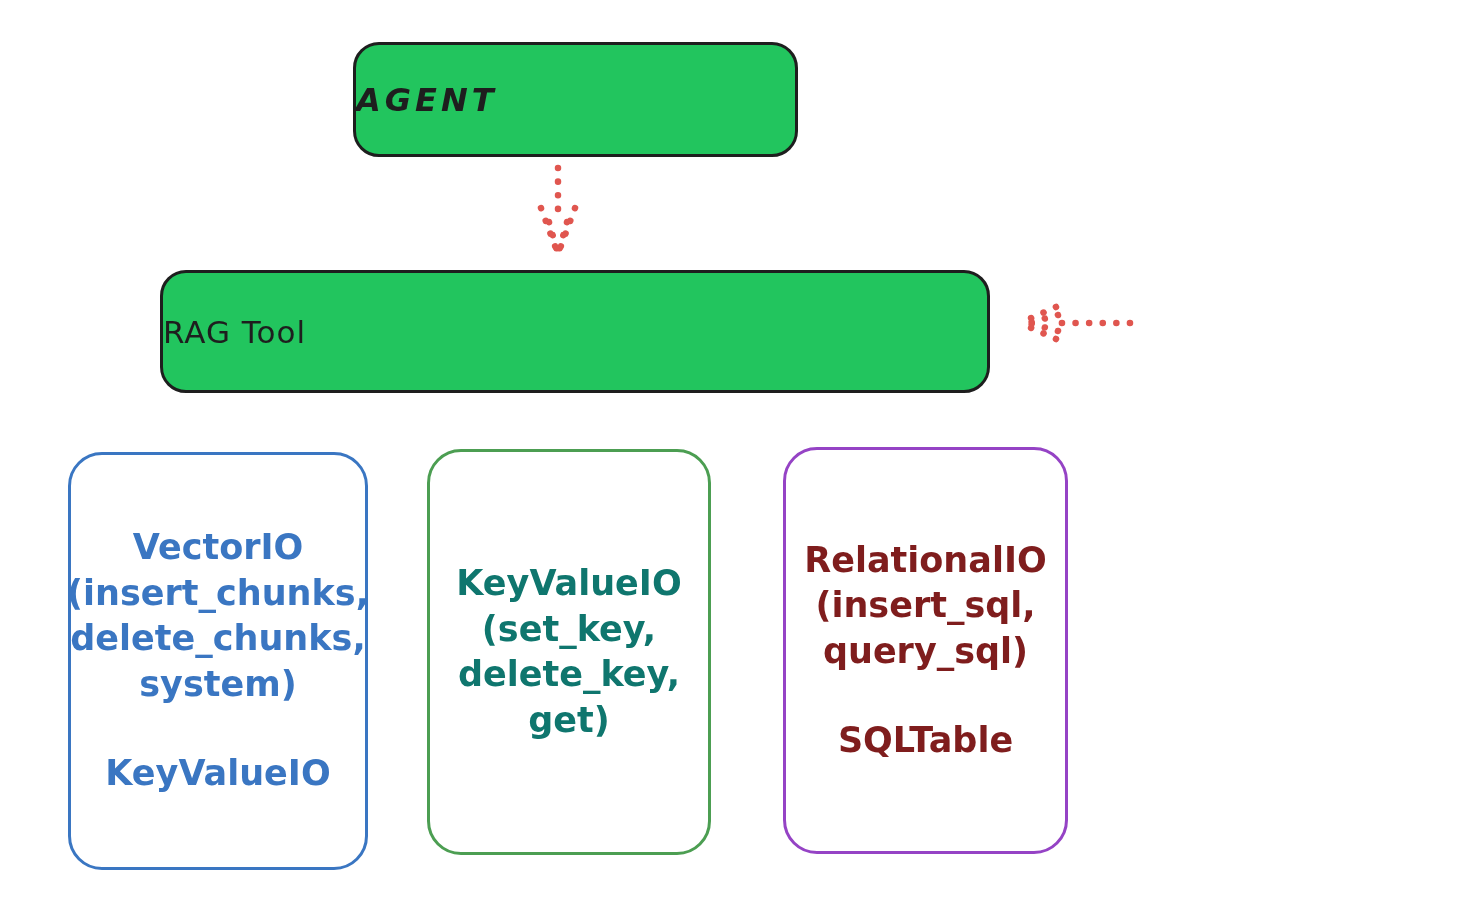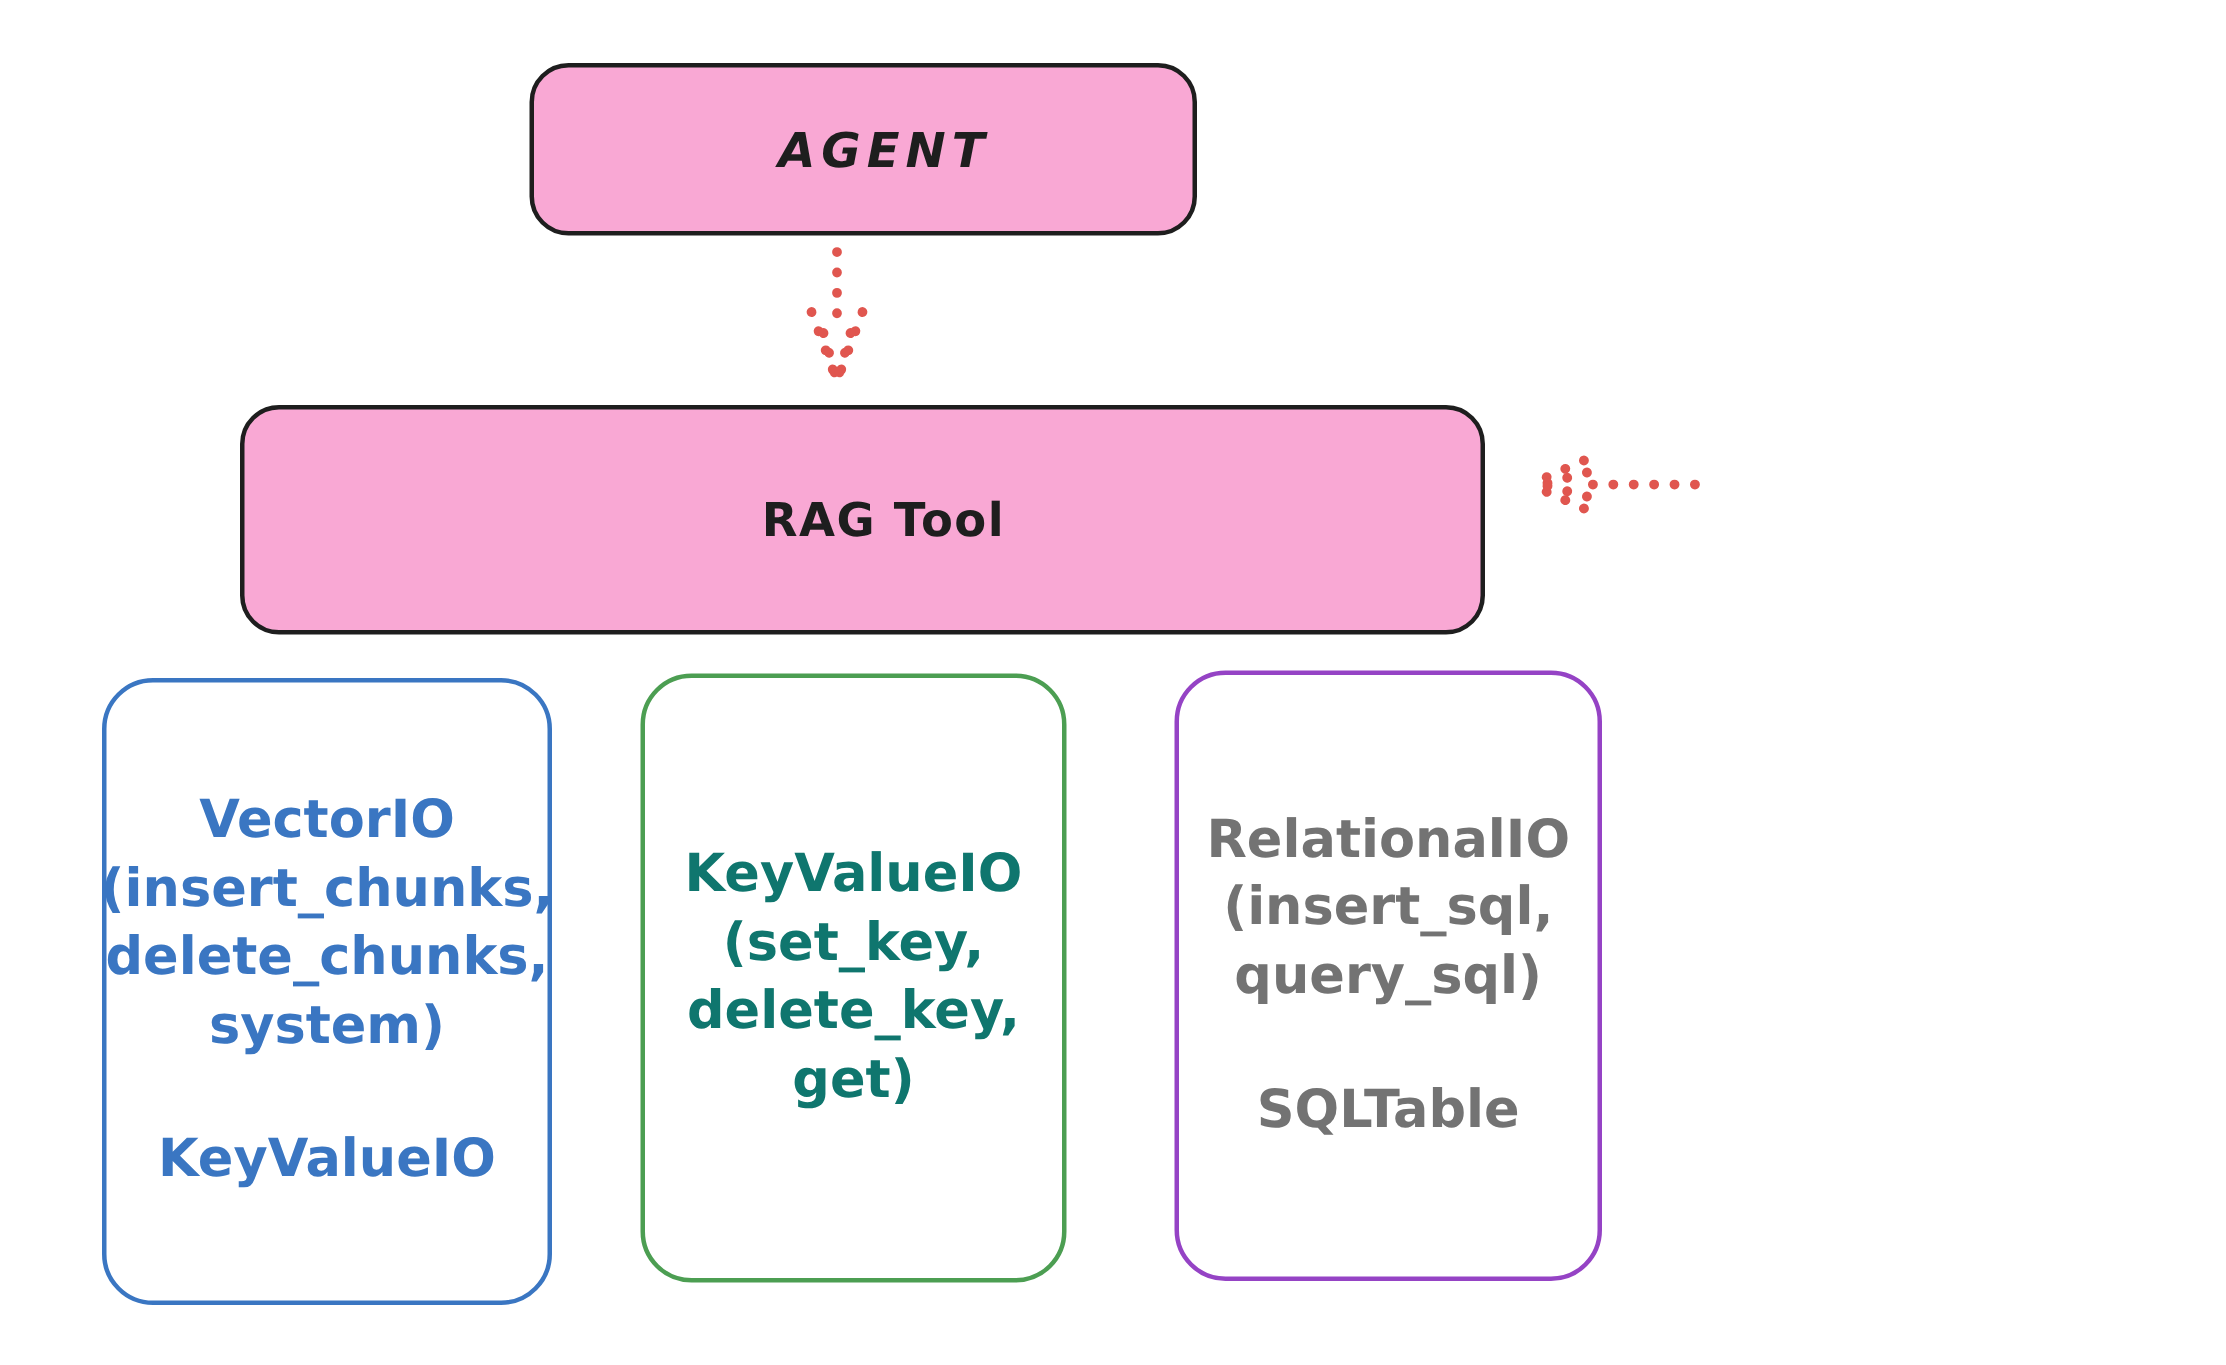--- a/index.html
+++ b/index.html
@@ -10,45 +10,43 @@
   .canvas {
     position: relative;
     width: 1484px;
     height: 910px;
     background: #ffffff;
     font-family: "DejaVu Sans", sans-serif;
     overflow: hidden;
   }
   .sketch-box {
     position: absolute;
-    background: #f9a8d4;
+    background: #22c55e;
     box-sizing: border-box;
     display: flex;
     align-items: center;
-    justify-content: center;
     text-align: center;
-    padding-left: 28px;
   }
   .agent-box {
     left: 353px; top: 42px; width: 445px; height: 115px;
     border: 3.5px solid #1e1e1e;
     border-radius: 26px;
     color: #1e1e1e;
     font-size: 32px;
     font-weight: bold;
     font-style: italic;
     letter-spacing: 4px;
   }
   .rag-box {
-    left: 160px; top: 270px; width: 830px; height: 153px;
+    left: 160px; top: 270px; width: 830px; height: 123px;
     border: 3.5px solid #1e1e1e;
     border-radius: 26px;
     color: #1e1e1e;
     font-size: 31px;
-    font-weight: bold;
+    font-weight: normal;
     letter-spacing: 1px;
   }
   .arrow-svg {
     position: absolute;
   }
   .annotation {
     position: absolute;
     left: 1138px; top: 281px; width: 346px;
     color: #cb4237;
     font-size: 29px;
@@ -77,21 +75,21 @@
     color: #3a76c2;
   }
   .backend-keyvalue {
     left: 427px; top: 449px; width: 284px; height: 406px;
     border: 3.5px solid #4c9e52;
     color: #0f766e;
   }
   .backend-relational {
     left: 783px; top: 447px; width: 285px; height: 407px;
     border: 3.5px solid #9543c5;
-    color: #737373;
+    color: #7f1d1d;
   }
   .backend-methods {
     white-space: pre-line;
   }
   .backend-index {
     margin-top: 44px;
   }
 </style>
 </head>
 <body>

